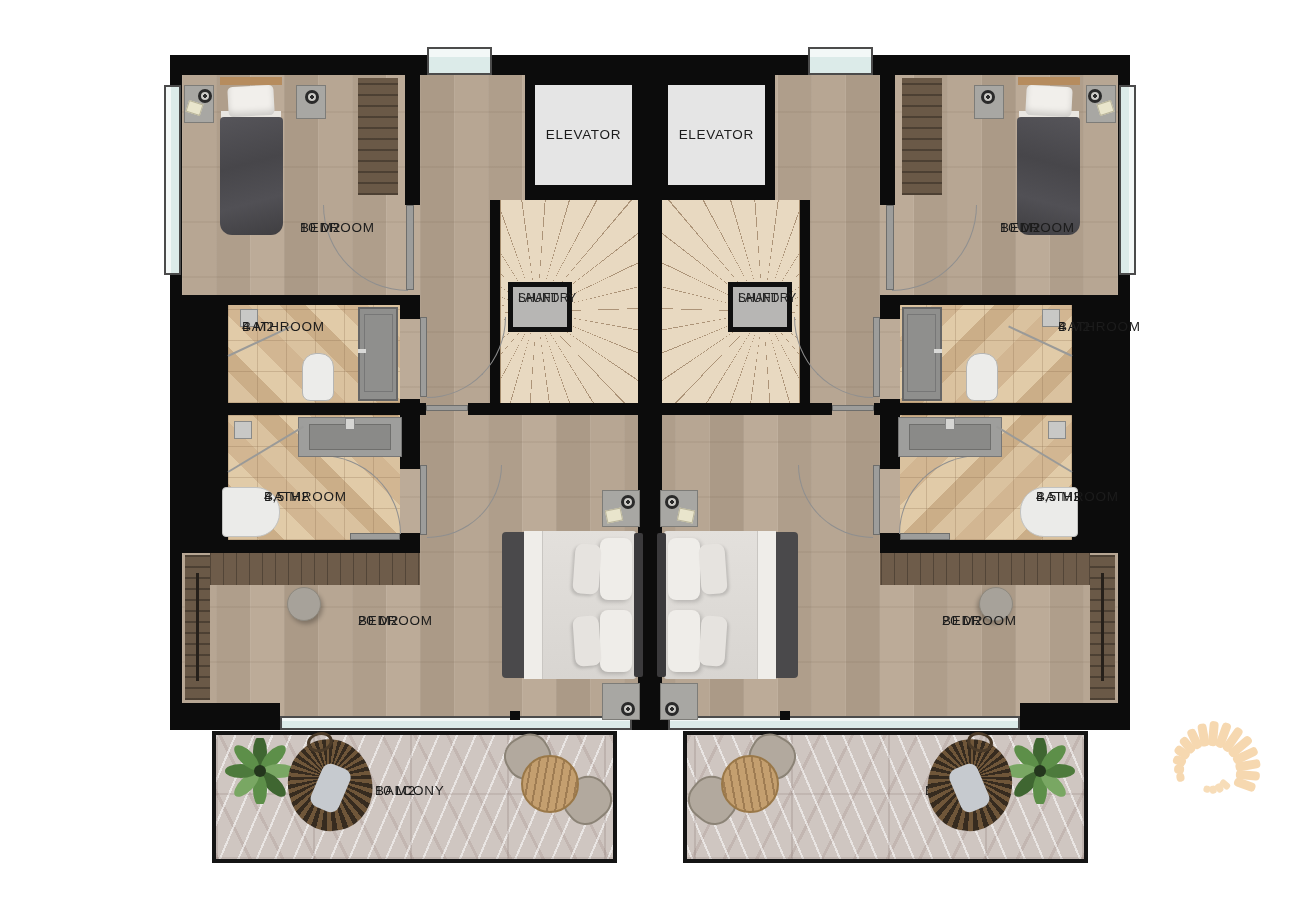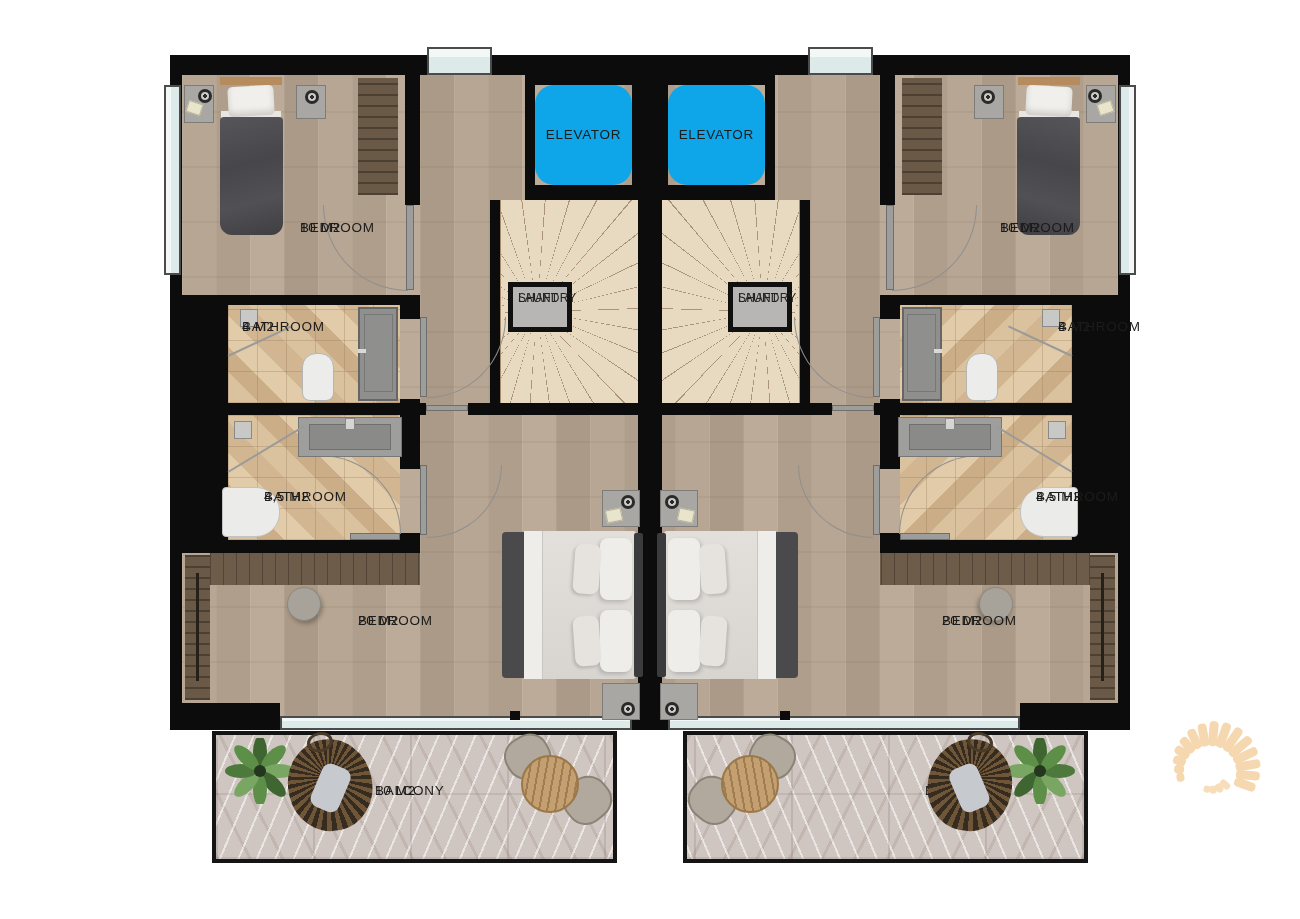--- a/index.html
+++ b/index.html
@@ -21,21 +21,21 @@
     repeating-linear-gradient(45deg,#dac29f 0 22px,#cbae88 22px 40px,#e1cba8 40px 62px,#d2b692 62px 84px);}
   .marble{background-color:#cfc6c1;background-image:
     repeating-linear-gradient(90deg,rgba(120,100,95,.20) 0 2px,rgba(0,0,0,0) 2px 97px),
     repeating-linear-gradient(0deg,rgba(120,100,95,.16) 0 2px,rgba(0,0,0,0) 2px 64px),
     repeating-linear-gradient(113deg,rgba(255,255,255,.55) 0 2px,rgba(0,0,0,0) 2px 17px),
     repeating-linear-gradient(63deg,rgba(150,125,120,.22) 0 3px,rgba(0,0,0,0) 3px 29px);}
   .stairs{background-color:#e8d9c1;background-image:
     repeating-conic-gradient(from -20deg at 26% 55%,rgba(140,110,80,.65) 0deg .5deg,rgba(0,0,0,0) .5deg 12deg);
     border-left:1px solid #a58c6d;}
   .w{background:#0c0c0c;}
-  .elev{background:#0ea5e9;display:flex;align-items:center;justify-content:center;border-radius:19px;}
+  .elev{background:#e5e5e5;display:flex;align-items:center;justify-content:center;}
   .laundry{background:#b7b6b4;border:5px solid #101010;box-sizing:border-box;}
   .darkwood{background-color:#6a5947;background-image:
     repeating-linear-gradient(0deg,rgba(0,0,0,.28) 0 2px,rgba(0,0,0,0) 2px 11px);}
   .darkwoodH{background-color:#6e5c4a;background-image:
     repeating-linear-gradient(90deg,rgba(0,0,0,.25) 0 1px,rgba(0,0,0,0) 1px 13px);}
   
   .winH{background:linear-gradient(180deg,#f3f8f7 0 35%,#dcebe9 35% 100%);border:2px solid #4b4b4b;box-sizing:border-box;}
   .winV{background:linear-gradient(90deg,#f3f8f7 0 35%,#dcebe9 35% 100%);border:2px solid #4b4b4b;box-sizing:border-box;}
   .leaf{background:#9d9d9b;border:1px solid #6e6e6c;box-sizing:border-box;}
   .arcBR{border-right:1.5px solid #8f8f8f;border-bottom:1.5px solid #8f8f8f;border-bottom-right-radius:100%;}

